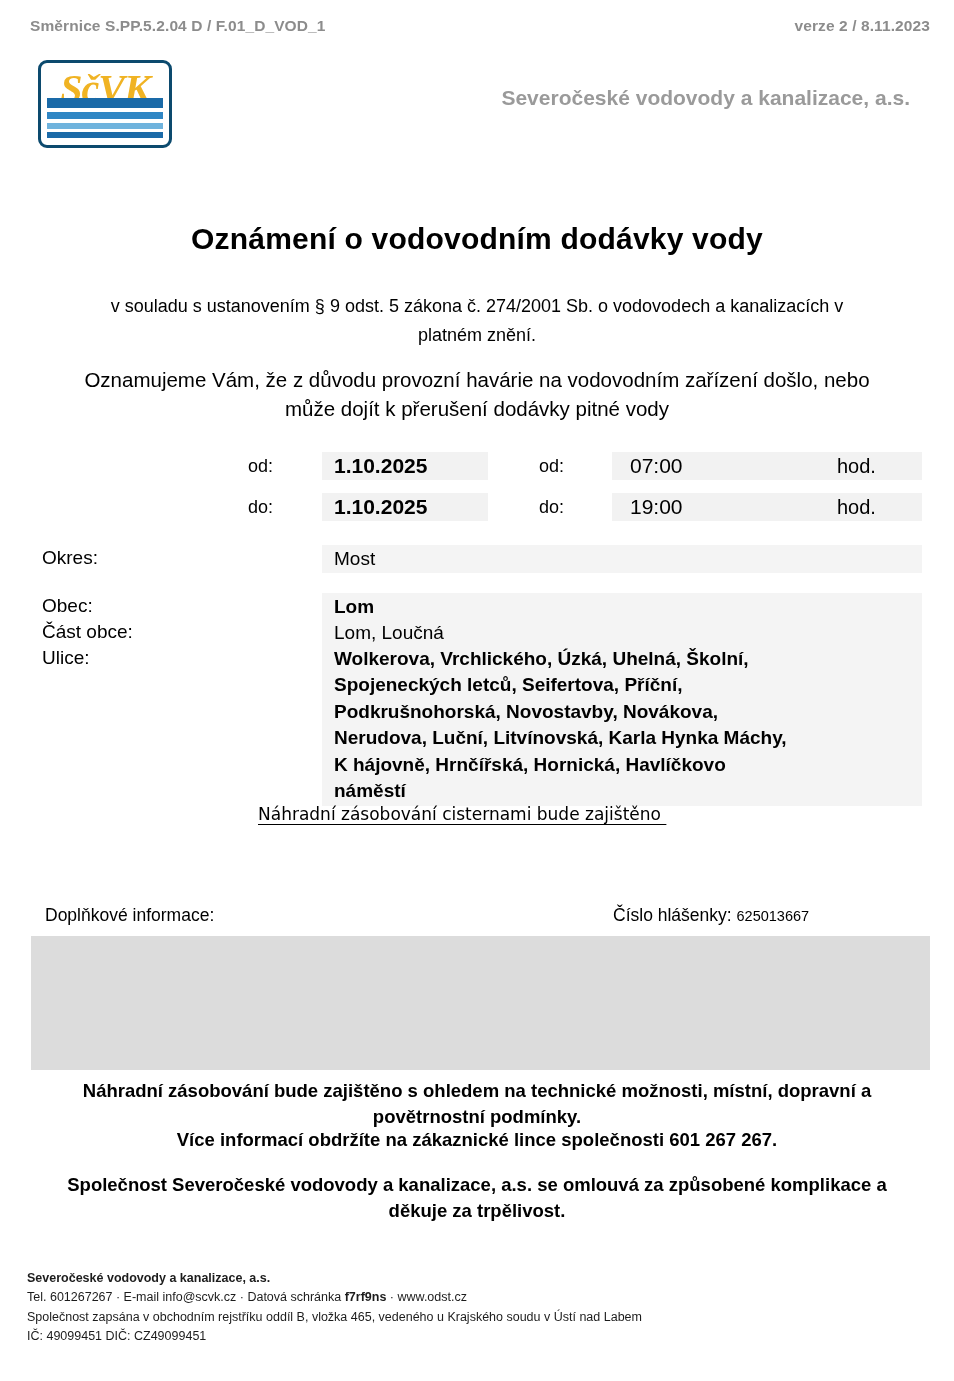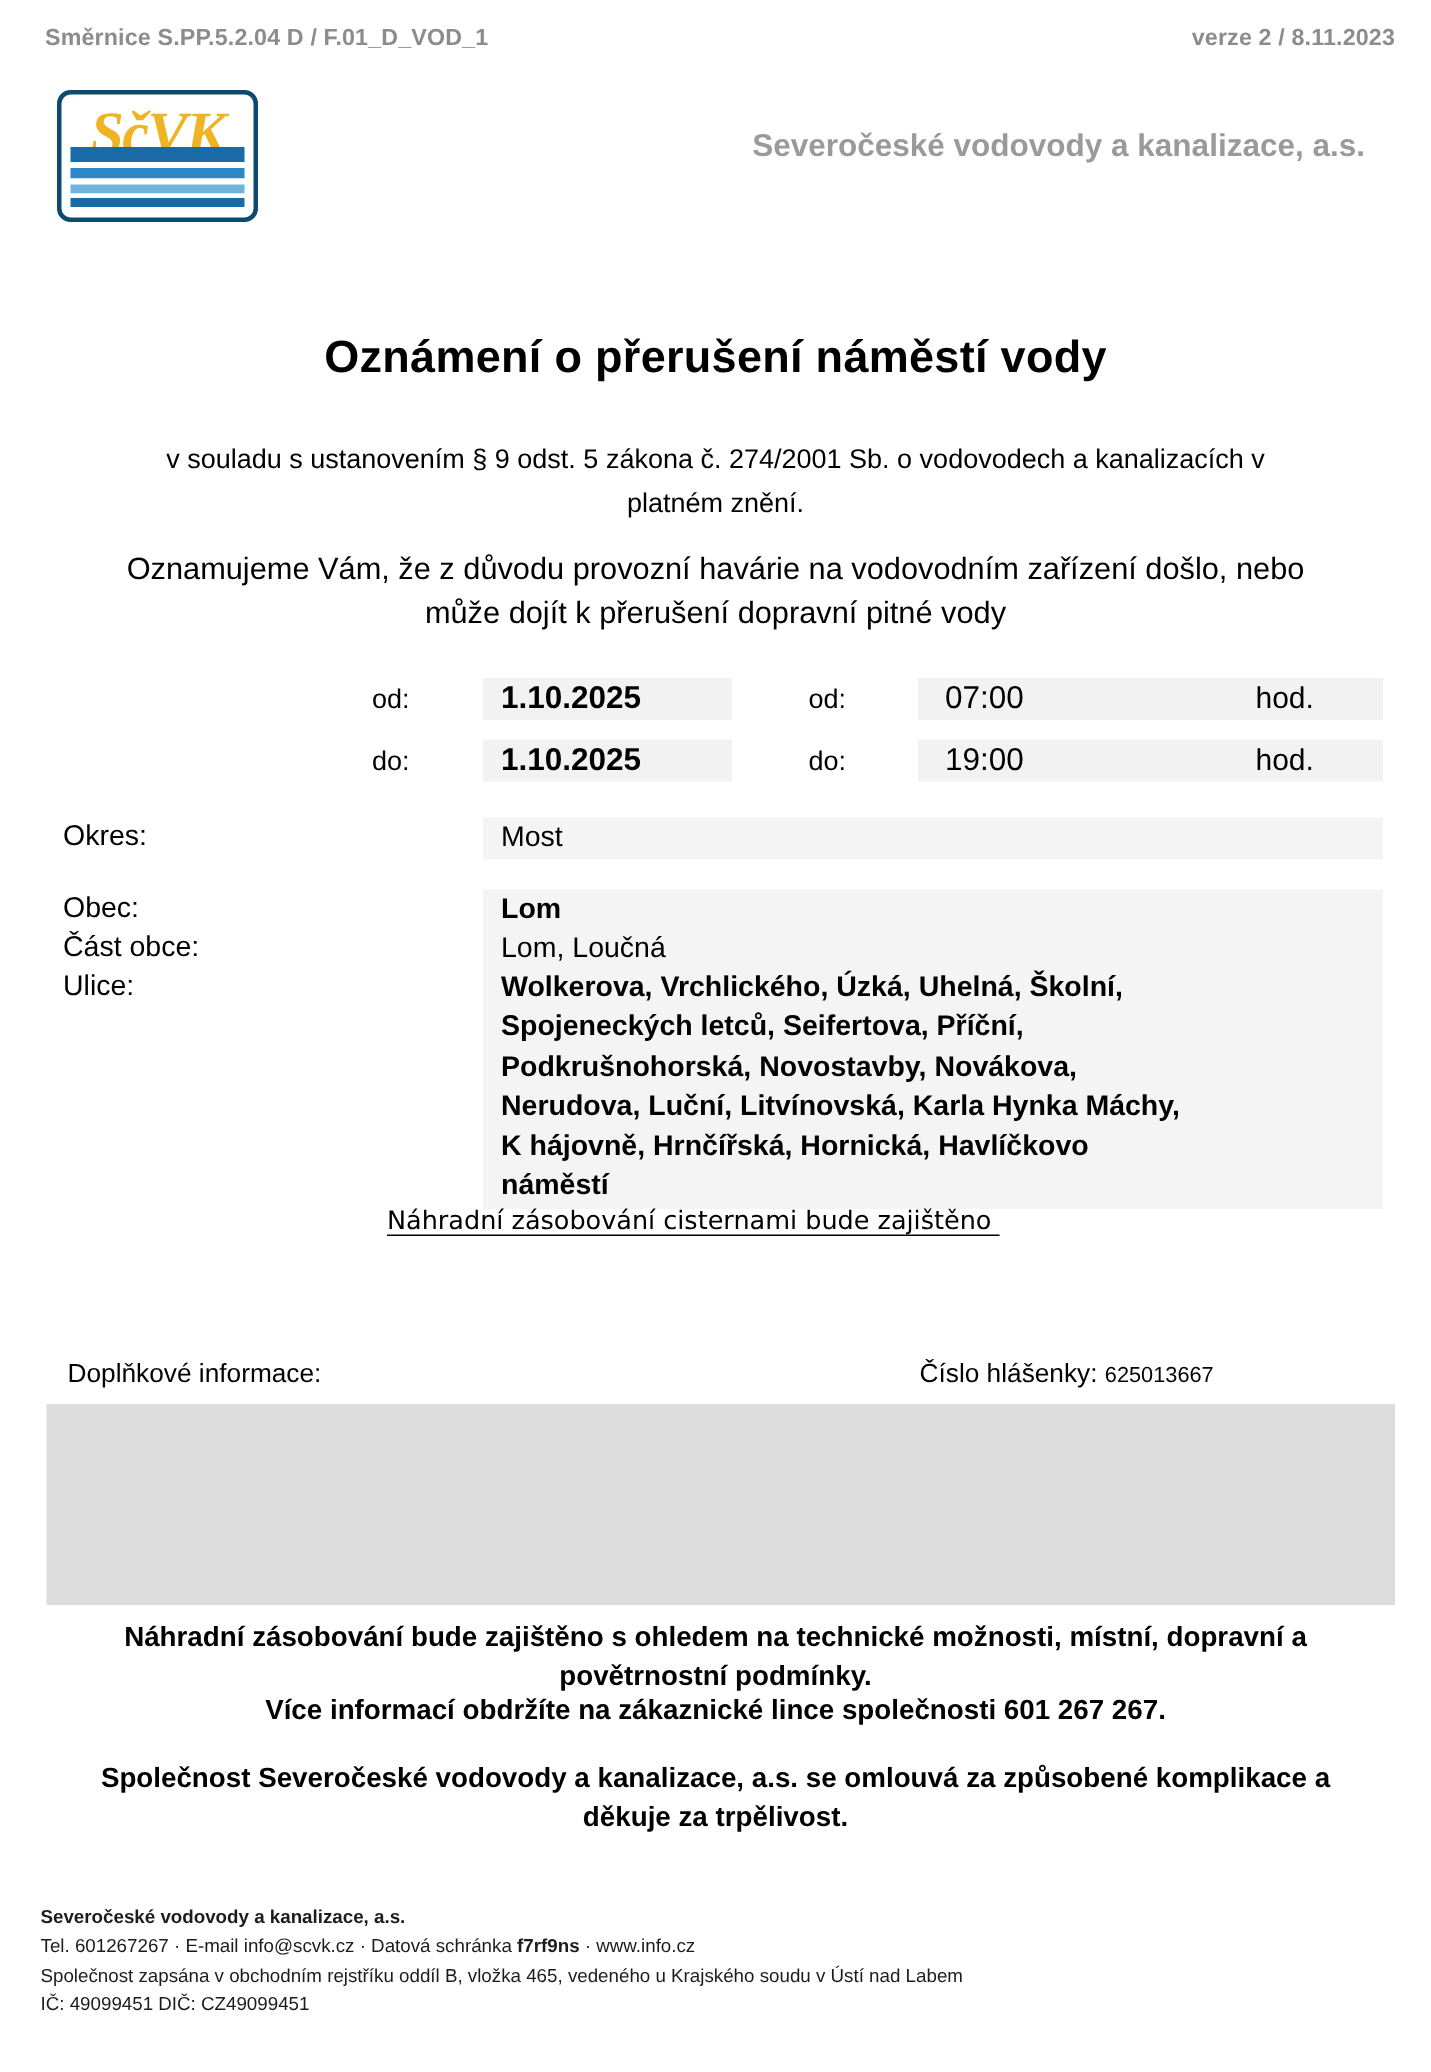--- a/index.html
+++ b/index.html
@@ -288,23 +288,23 @@
       <span class="s3"></span>
       <span class="s4"></span>
       <span class="s5"></span>
       <span class="s6"></span>
       <span class="s7"></span>
     </div>
   </div>
   <div class="company-name">Severočeské vodovody a kanalizace, a.s.</div>
 </div>
 
-<div class="title">Oznámení o přerušení náměstí vody</div>
+<div class="title">Oznámení o vodovodním dodávky vody</div>
 <div class="legal">v souladu s ustanovením § 9 odst. 5 zákona č. 274/2001 Sb. o vodovodech a kanalizacích v platném znění.</div>
-<div class="announce">Oznamujeme Vám, že z důvodu provozní havárie na vodovodním zařízení došlo, nebo může dojít k přerušení dopravní pitné vody</div>
+<div class="announce">Oznamujeme Vám, že z důvodu provozní havárie na vodovodním zařízení došlo, nebo může dojít k přerušení dodávky pitné vody</div>
 
 <div class="dt">
   <div class="dt-row r1">
     <span class="lbl od-date">od:</span>
     <span class="fld date">1.10.2025</span>
     <span class="lbl od-time">od:</span>
     <span class="fld time">07:00</span>
     <span class="hod">hod.</span>
   </div>
   <div class="dt-row r2">
@@ -343,16 +343,16 @@
   <span class="num">625013667</span>
 </div>
 <div class="gray-box"></div>
 
 <div class="notice notice-1">Náhradní zásobování bude zajištěno s ohledem na technické možnosti, místní, dopravní a povětrnostní podmínky.</div>
 <div class="notice notice-2">Více informací obdržíte na zákaznické lince společnosti  601 267 267.</div>
 <div class="notice notice-3">Společnost Severočeské vodovody a kanalizace, a.s. se omlouvá za způsobené komplikace a děkuje za trpělivost.</div>
 
 <div class="footer">
   <div class="f-name">Severočeské vodovody a kanalizace, a.s.</div>
-  <div class="f-line"><span>Tel. 601267267 · E-mail info@scvk.cz · Datová schránka </span><b>f7rf9ns</b><span> · www.info.cz</span></div>
+  <div class="f-line"><span>Tel. 601267267 · E-mail info@scvk.cz · Datová schránka </span><b>f7rf9ns</b><span> · www.odst.cz</span></div>
   <div class="f-line">Společnost zapsána v obchodním rejstříku oddíl B, vložka 465, vedeného u Krajského soudu v Ústí nad Labem</div>
   <div class="f-line">IČ: 49099451   DIČ: CZ49099451</div>
 </div>
 
 </body></html>

